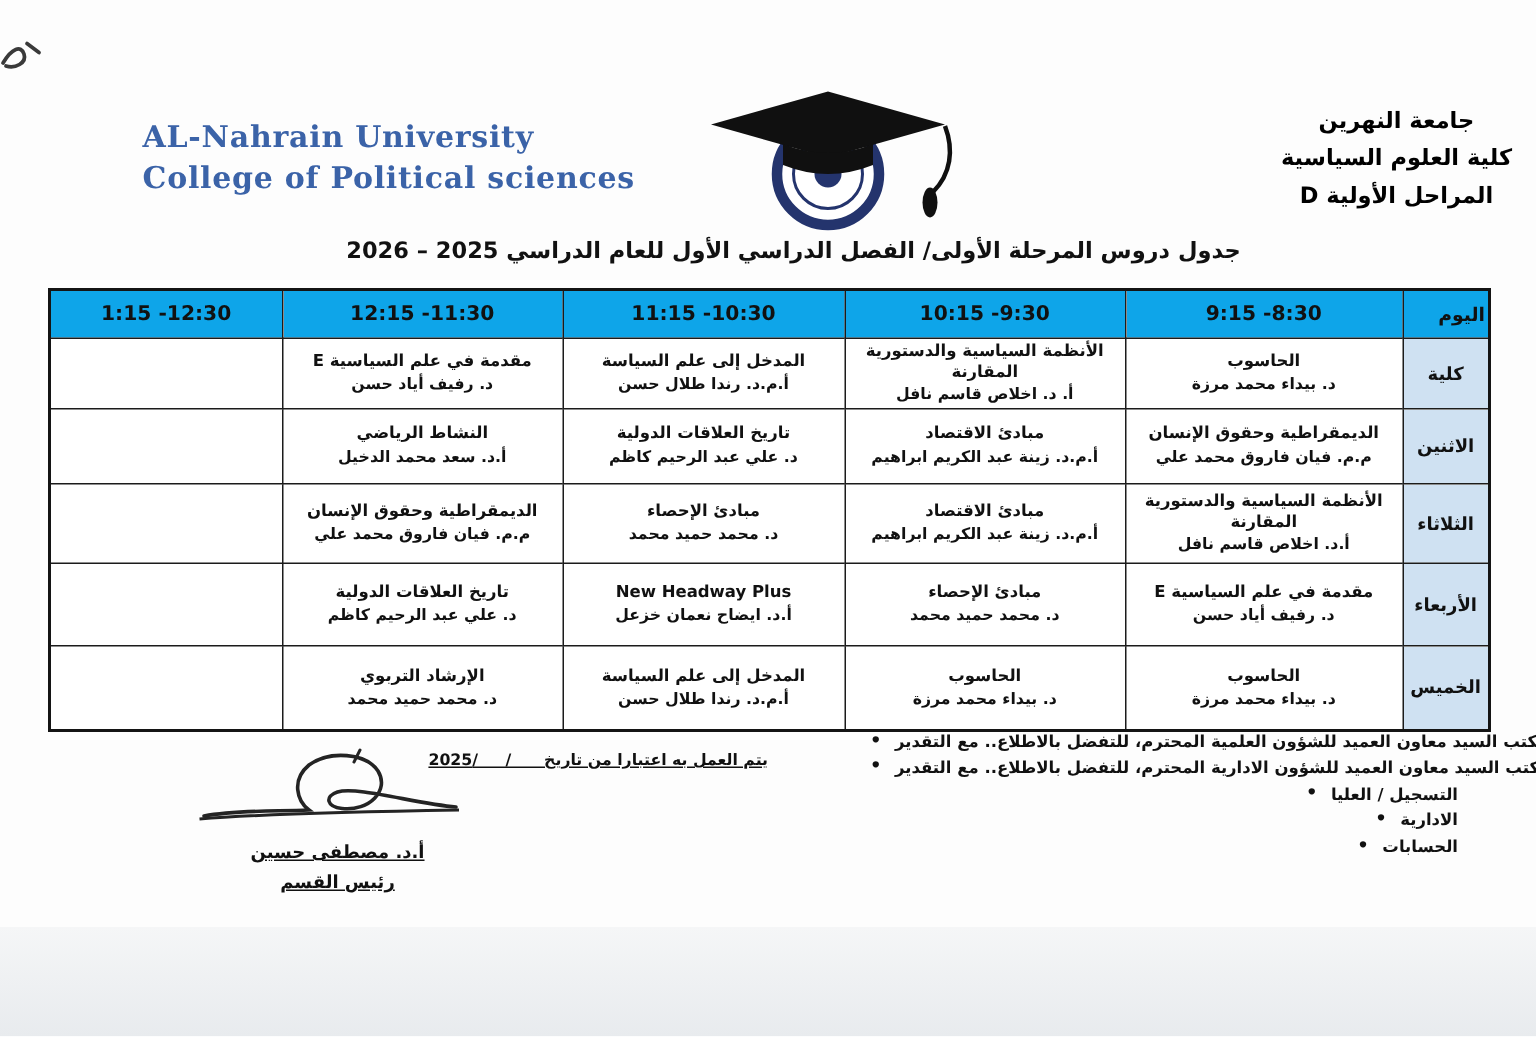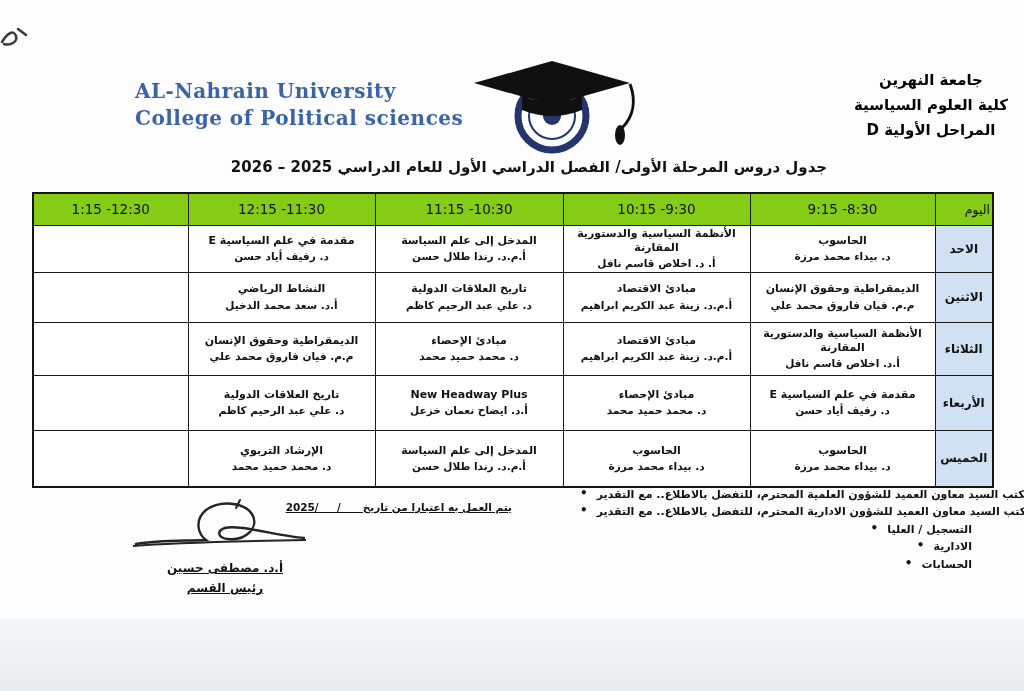--- a/index.html
+++ b/index.html
@@ -2,31 +2,31 @@
 <html lang="ar"><head>
 <meta charset="utf-8">
 <style>
   html,body{margin:0;padding:0;background:#ffffff;}
   .page{position:relative;width:1024px;height:691px;background:#fdfdfd;overflow:hidden;
         font-family:"DejaVu Sans",sans-serif;color:#111;}
   .band{position:absolute;left:0;top:618px;width:1024px;height:73px;
         background:linear-gradient(180deg,#f5f6f7 0%,#e8ebee 100%);}
   .scanmark{position:absolute;left:0;top:24px;}
   .eng{position:absolute;left:95px;top:78px;color:#3b63a8;font-family:"DejaVu Serif",serif;
-       font-weight:bold;font-size:20px;line-height:27px;letter-spacing:.5px;margin-left:40px;}
+       font-weight:bold;font-size:20px;line-height:27px;letter-spacing:.5px;}
   .arh{position:absolute;right:16px;top:68px;color:#000000;font-weight:bold;font-size:15px;
        line-height:1.65;text-align:center;direction:rtl;}
   .logo{position:absolute;left:452px;top:56px;}
   .doc-title{position:absolute;left:34px;right:0;top:158px;text-align:center;font-weight:bold;
        font-size:15px;direction:rtl;}
   table.sched{position:absolute;left:32px;top:192px;width:960px;border-collapse:collapse;
        direction:rtl;table-layout:fixed;background:#fff;border:2px solid #141414;}
   .sched th,.sched td{border:1.5px solid #1b1b1b;vertical-align:middle;text-align:center;
        padding:1px 2px;overflow:hidden;}
-  .sched th{background:#84cc16;font-size:13.5px;font-weight:normal;}
+  .sched th{background:#0ea5e9;font-size:13.5px;font-weight:bold;}
   .sched th.day-h{font-size:12.5px;text-align:right;}
   .sched td.day{background:#cfe1f2;font-weight:bold;font-size:12px;}
   .subj{font-weight:bold;font-size:11px;line-height:1.3;}
   .teach{font-weight:bold;font-size:10.5px;line-height:1.3;margin-top:2px;}
   .notes{position:absolute;right:14px;top:486px;width:430px;text-align:right;direction:ltr;}
   .note{font-size:11px;font-weight:bold;line-height:17.4px;white-space:nowrap;}
   .note .bullet{display:inline-block;margin-right:9px;font-size:12px;transform:translateY(-1px);}
   .note.indent{padding-right:38px;}
   .effective{position:absolute;right:512px;top:501px;direction:rtl;font-weight:bold;
        font-size:10.5px;text-decoration:underline;white-space:pre;}
@@ -78,21 +78,21 @@
     <tbody>
         <tr style="height:32px">
       <th class="day-h">اليوم</th>
       <th dir="ltr">9:15 -8:30</th>
       <th dir="ltr">10:15 -9:30</th>
       <th dir="ltr">11:15 -10:30</th>
       <th dir="ltr">12:15 -11:30</th>
       <th dir="ltr">1:15 -12:30</th>
     </tr>
     <tr style="height:41px">
-      <td class="day">الاحد</td>
+      <td class="day">كلية</td>
       <td>
             <div class="subj">الحاسوب</div>
             <div class="teach">د. بيداء محمد مرزة</div>
           </td>
       <td>
             <div class="subj">الأنظمة السياسية والدستورية المقارنة</div>
             <div class="teach">أ. د. اخلاص قاسم نافل</div>
           </td>
       <td>
             <div class="subj">المدخل إلى علم السياسة</div>

